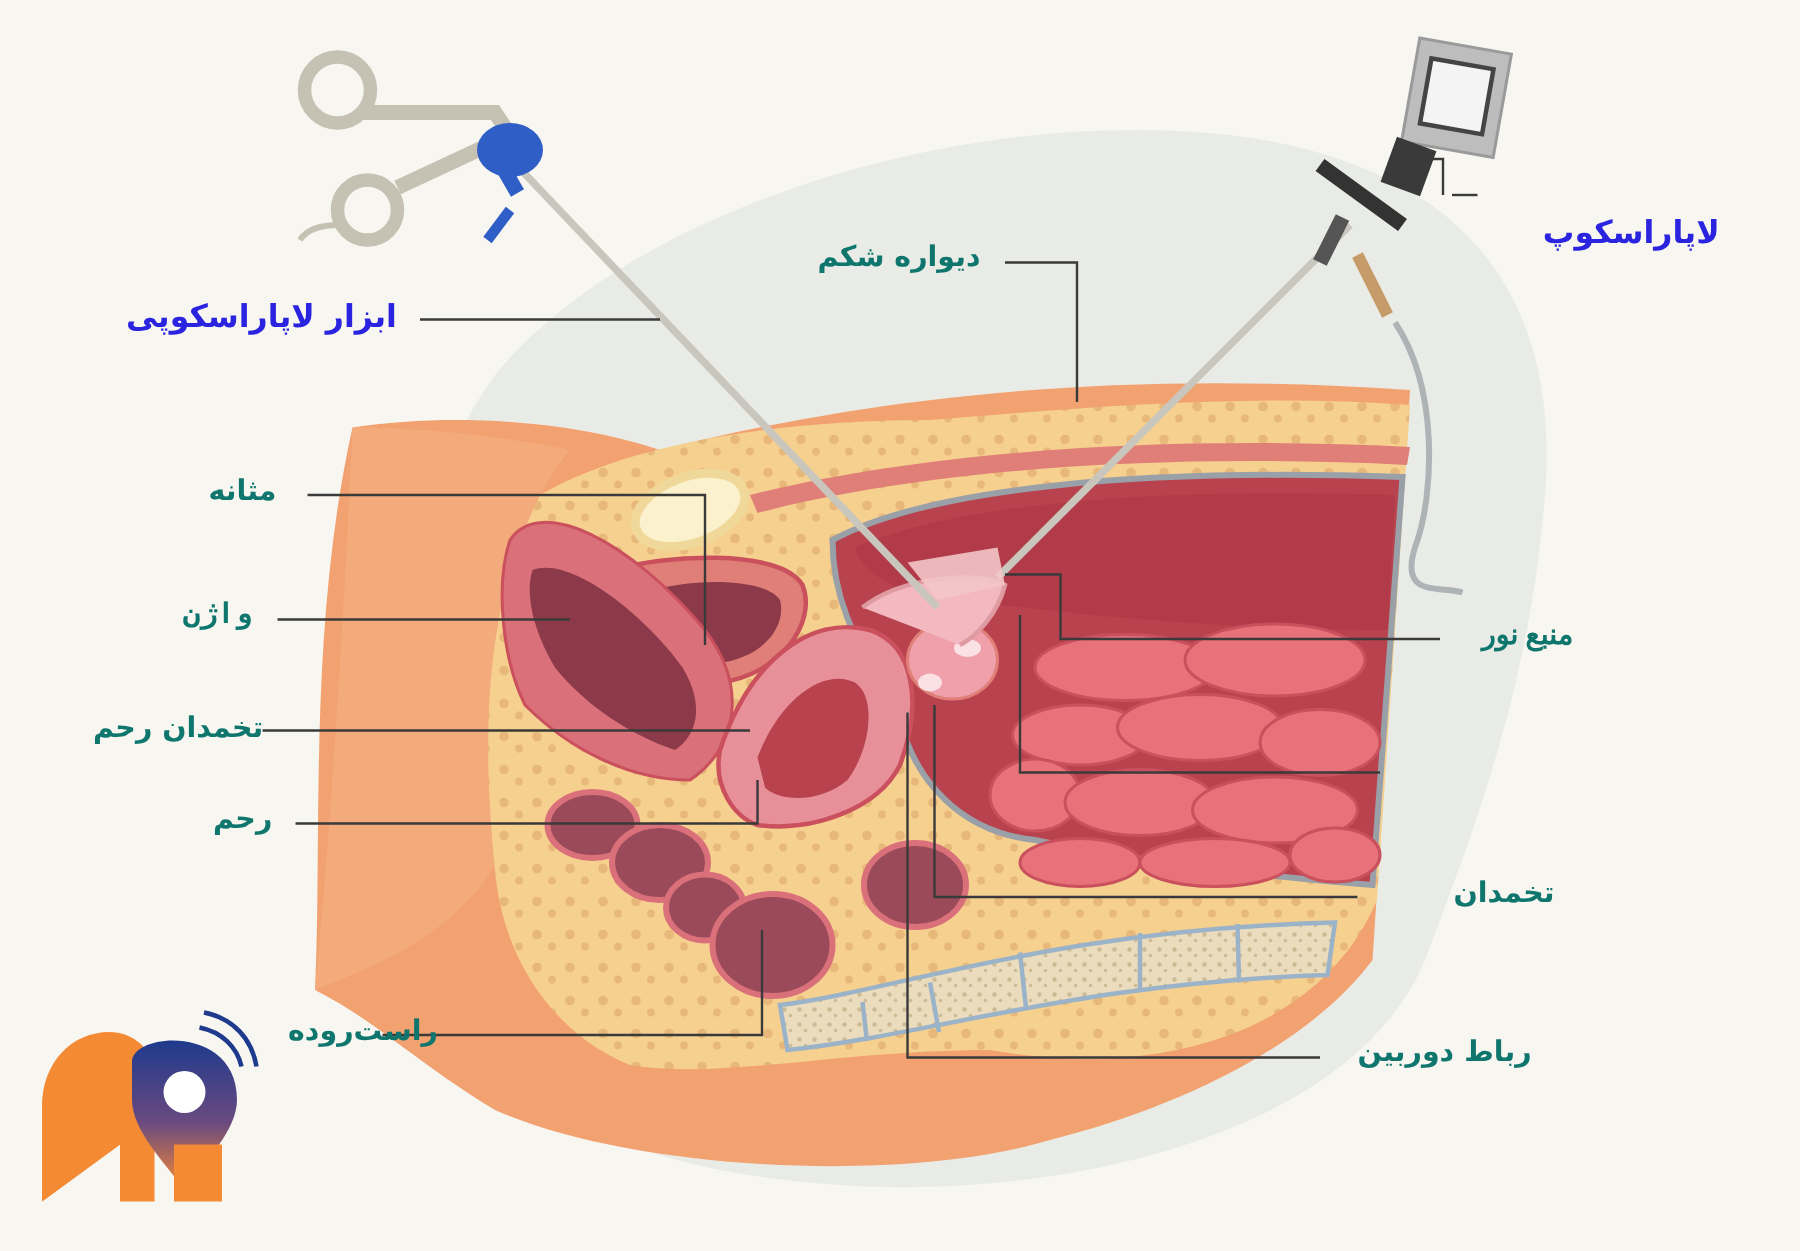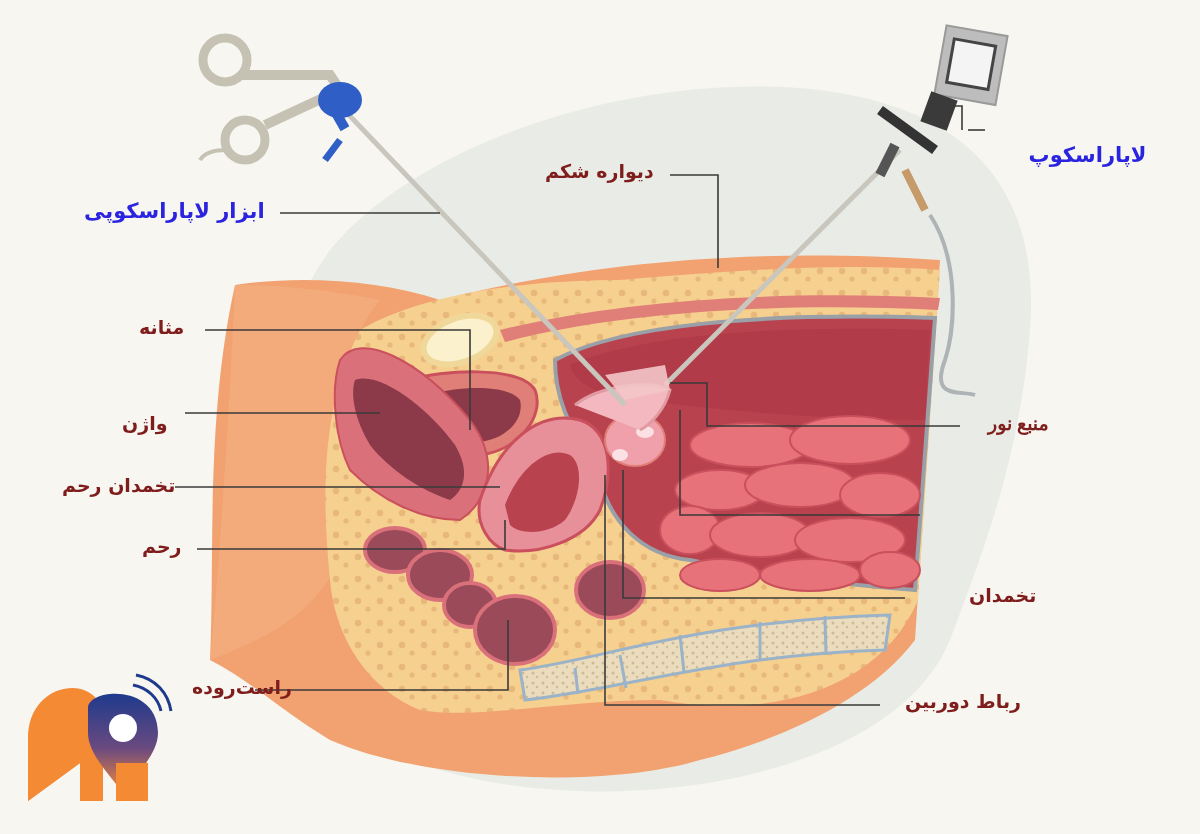--- a/index.html
+++ b/index.html
@@ -1,18 +1,18 @@
 <!DOCTYPE html>
 <html><head>
   <meta charset="utf-8">
   <style>
     html, body { margin:0; padding:0; }
     body { width:1200px; height:834px; overflow:hidden; background:#f7f6f1; position:relative; font-family:"DejaVu Sans", sans-serif; }
     #stage { position:absolute; left:0; top:0; width:1200px; height:834px; }
-    .label { position:absolute; font-weight:bold; font-size:19px; color:#7f1d1d; direction:rtl; white-space:nowrap; line-height:1.25; }
+    .label { position:absolute; font-weight:bold; font-size:19px; color:#0f766e; direction:rtl; white-space:nowrap; line-height:1.25; }
     .label.blue { color:#2a24e0; font-size:21px; text-align:center; }
     .label .line2 { display:block; }
   </style>
 </head>
 <body>
 
 <div id="stage">
   <svg width="1200" height="834" viewBox="0 0 1200 834">
     <defs>
       <linearGradient id="pinGrad" x1="0" y1="0" x2="0" y2="1">
@@ -143,20 +143,20 @@
     </g>
   </svg>
 
   
   <div class="label blue" style="left:990px; top:142px; width:195px;">
     <span class="line2">لاپاراسکوپ</span>
   </div>
   <div class="label blue" style="left:84px; top:198px;text-align:right;">ابزار لاپاراسکوپی</div>
   <div class="label" style="left:545px; top:160px;">دیواره شکم</div>
   <div class="label" style="left:139px; top:316px;">مثانه</div>
-  <div class="label" style="left:122px; top:412px;">واژن</div>
+  <div class="label" style="left:122px; top:399px;font-family:Liberation Mono, monospace;">واژن</div>
   <div class="label" style="left:62px; top:474px;">تخمدان رحم</div>
   <div class="label" style="left:142px; top:535px;">رحم</div>
   <div class="label" style="left:192px; top:676px;">راست‌روده</div>
   <div class="label" style="left:988px; top:412px;font-family:Liberation Serif, serif;">منبع نور</div>
   <div class="label" style="left:933px; top:584px;margin-left:36px;">تخمدان</div>
   <div class="label" style="left:905px; top:690px;">رباط دوربین</div>
 </div>
 
 </body></html>

